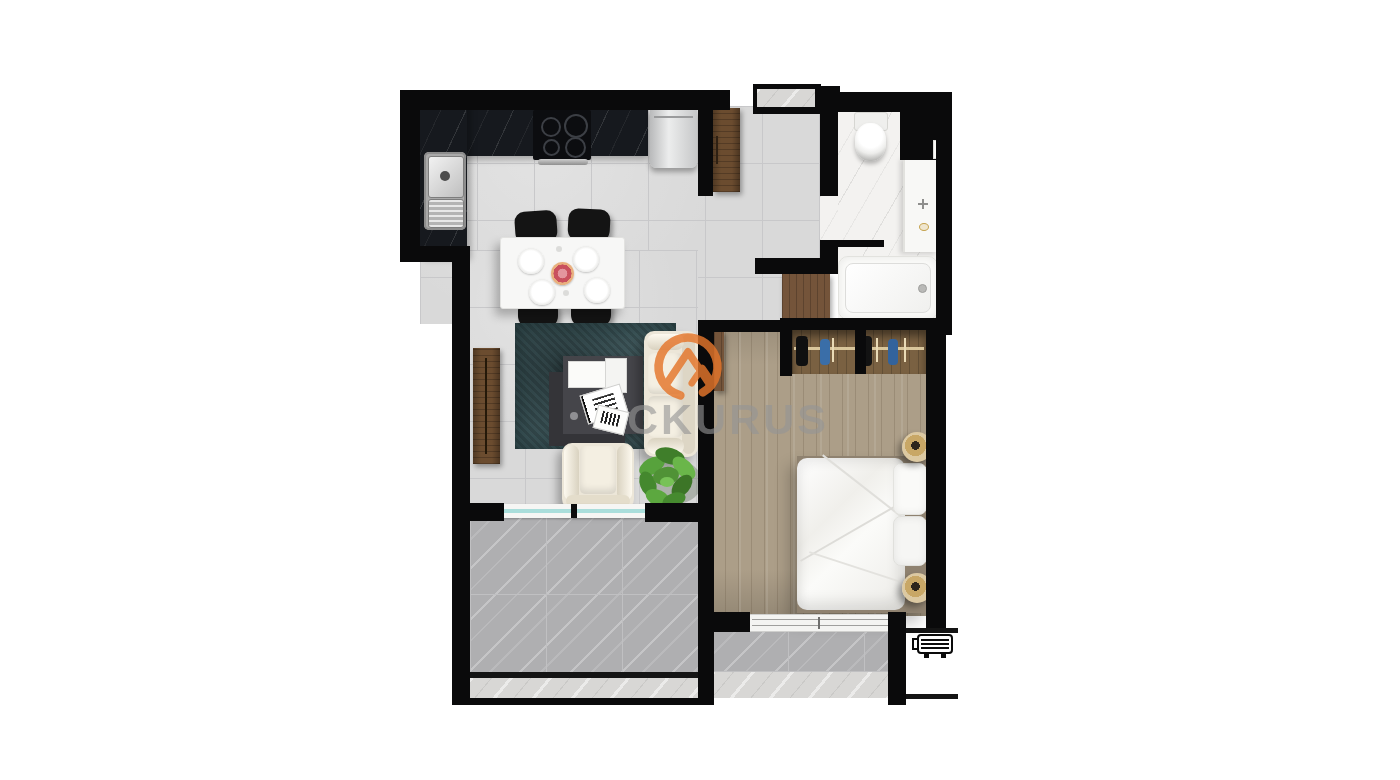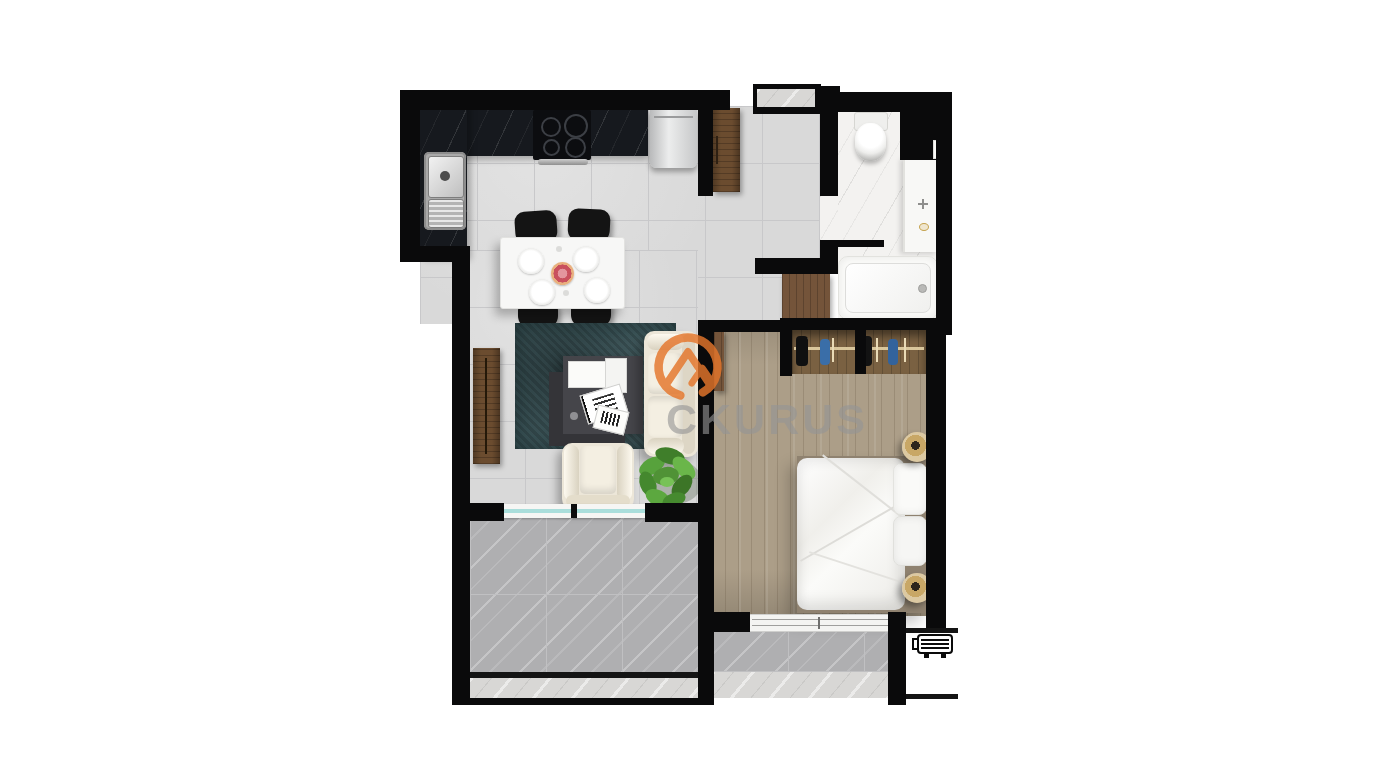--- a/index.html
+++ b/index.html
@@ -248,15 +248,15 @@
     <rect x="1" y="6" width="5" height="10" fill="none" stroke="#0a0a0a" stroke-width="2"></rect>
     <rect x="12" y="21" width="5" height="4" fill="#0a0a0a"></rect>
     <rect x="29" y="21" width="5" height="4" fill="#0a0a0a"></rect>
   </svg>
 
   <svg class="a" style="left:650px;top:329px;opacity:0.82;z-index:50;" width="76" height="76" viewBox="0 0 80 80">
     <circle cx="40" cy="40" r="31" fill="none" stroke="#e5762b" stroke-width="9" stroke-linecap="round" stroke-dasharray="170 25" transform="rotate(105 40 40)"></circle>
     <path d="M18 57 L40 24 L62 57" fill="none" stroke="#e5762b" stroke-width="8" stroke-linecap="round" stroke-linejoin="round"></path>
     <path d="M44 57 L55 41 L66 57" fill="none" stroke="#e5762b" stroke-width="7" stroke-linecap="round" stroke-linejoin="round"></path>
   </svg>
-  <div class="wm-text" style="left:627px;top:395px;z-index:50;margin-left:39px;">CKURUS</div>
+  <div class="wm-text" style="left:627px;top:395px;z-index:50;">CKURUS</div>
 
 </div>
 
 </body></html>

